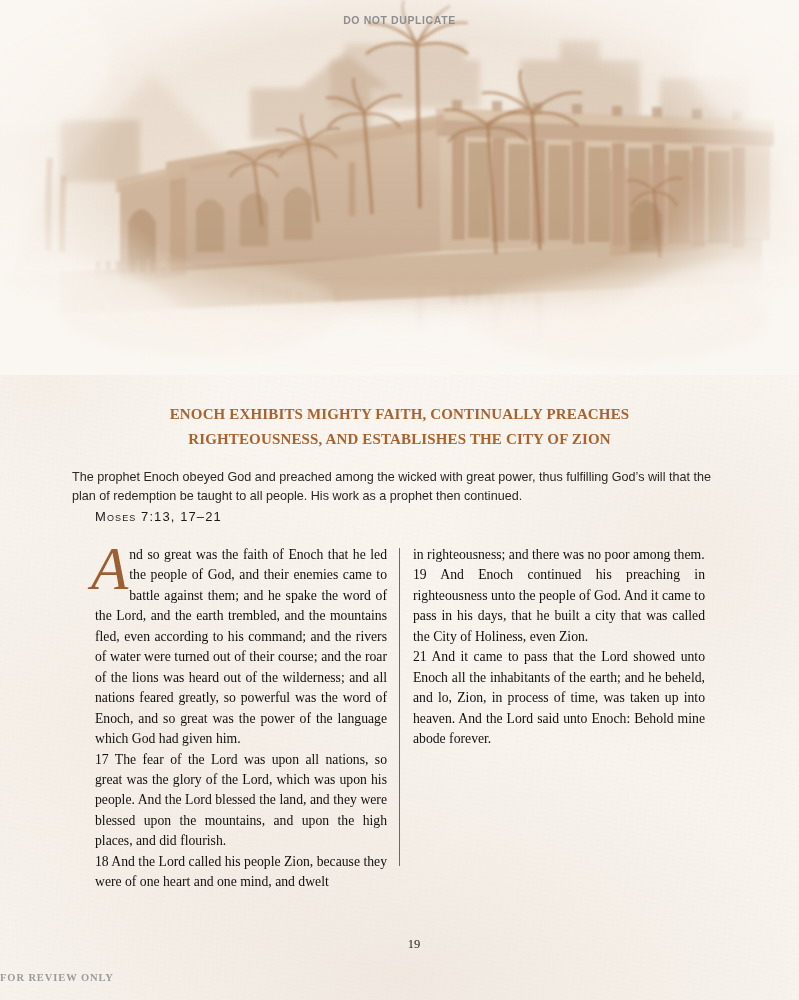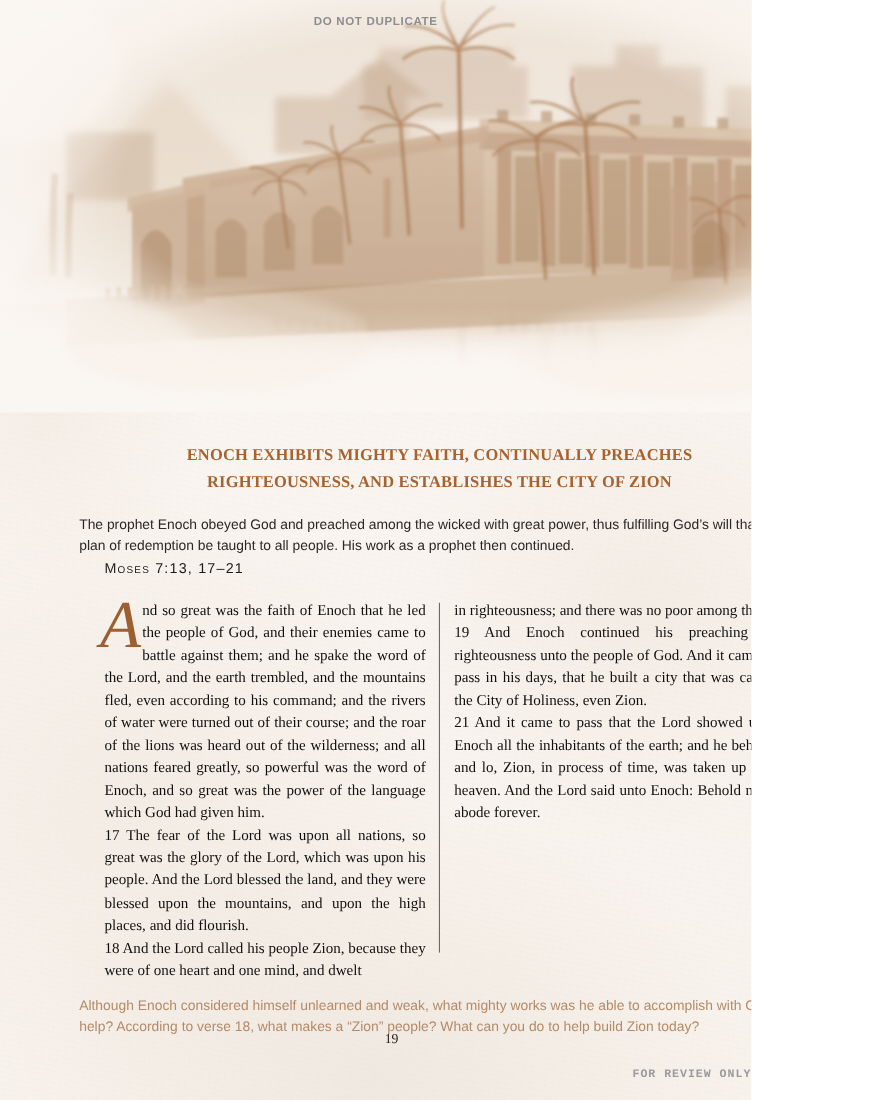--- a/index.html
+++ b/index.html
@@ -3,21 +3,21 @@
 <meta charset="utf-8">
 <title>Scripture Study Page</title>
 <style>
   html, body {
     margin: 0;
     padding: 0;
     background: #ffffff;
   }
   .page {
     position: relative;
-    width: 683px;
+    width: 799px;
     height: 1000px;
     overflow: hidden;
     background: #f9f5f0;
     font-family: "Liberation Serif", serif;
   }
   
   .paper-tex {
     position: absolute;
     inset: 0;
     background:
@@ -46,22 +46,22 @@
     font-family: "Liberation Sans", sans-serif;
     font-weight: bold;
     font-size: 10.5px;
     letter-spacing: .6px;
     color: #8d8d90;
     z-index: 40;
   }
   .watermark-bottom {
     position: absolute;
     bottom: 17px; left: 0; right: 0;
-    text-align: right;
-    font-family: Liberation Mono, monospace;
+    text-align: left;
+    font-family: Liberation Serif, serif;
     font-weight: bold;
     font-size: 10.5px;
     letter-spacing: .9px;
     color: #9a9a9d;
     z-index: 40;
   }
 
   
   .illustration {
     position: absolute;
@@ -469,19 +469,18 @@
 
     <div class="col-divider"></div>
 
     <div class="col col-right">
       <p class="first">in righteousness; and there was no poor among them.</p>
       <p class="cont">19 And Enoch continued his preaching in righteousness unto the people of God. And it came to pass in his days, that he built a city that was called the City of Holiness, even Zion.</p>
       <p class="cont">21 And it came to pass that the Lord showed unto Enoch all the inhabitants of the earth; and he beheld, and lo, Zion, in process of time, was taken up into heaven. And the Lord said unto Enoch: Behold mine abode forever.</p>
     </div>
   </div>
 
-  <p class="question">Although Enoch considered himself unlearned and weak, what mighty works was he able to accomplish with God’s help? According to verse 18, what makes a “Zion” people? What can you do to help build Zion today?</p>
 
   <div class="folio">19</div>
 
   <div class="watermark-bottom">FOR REVIEW ONLY</div>
 
 </div>
 
 </body></html>

